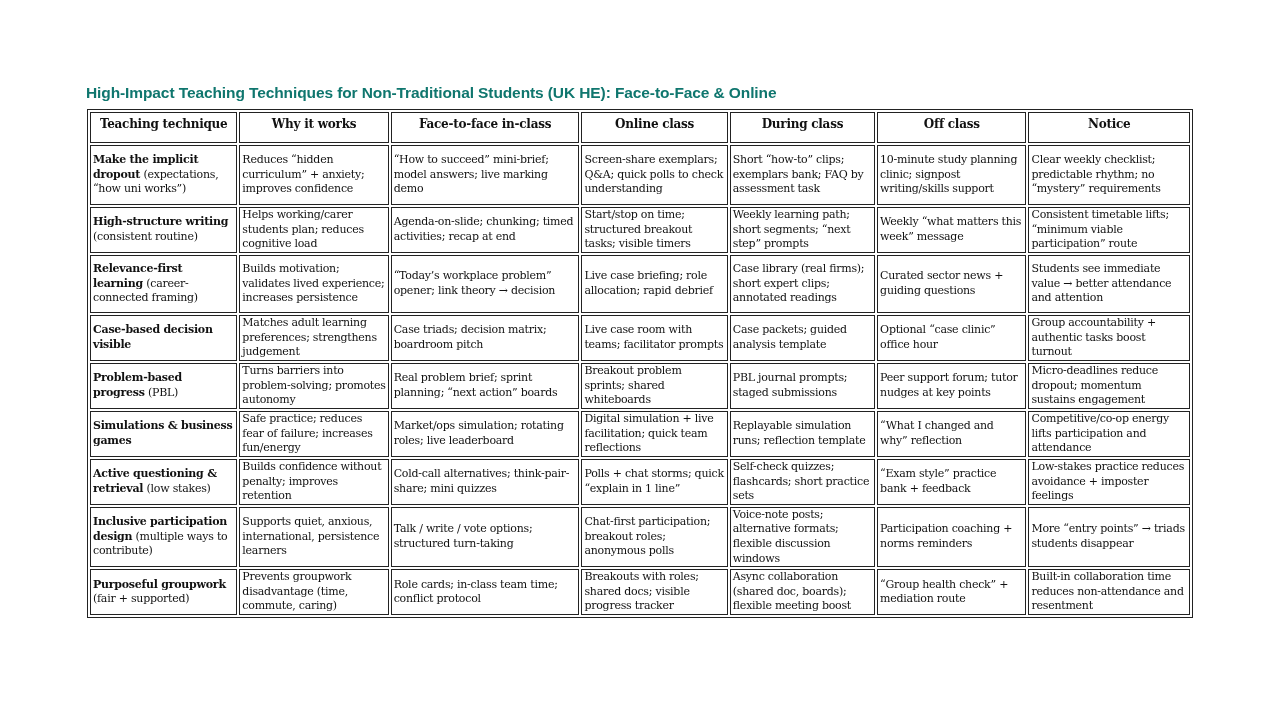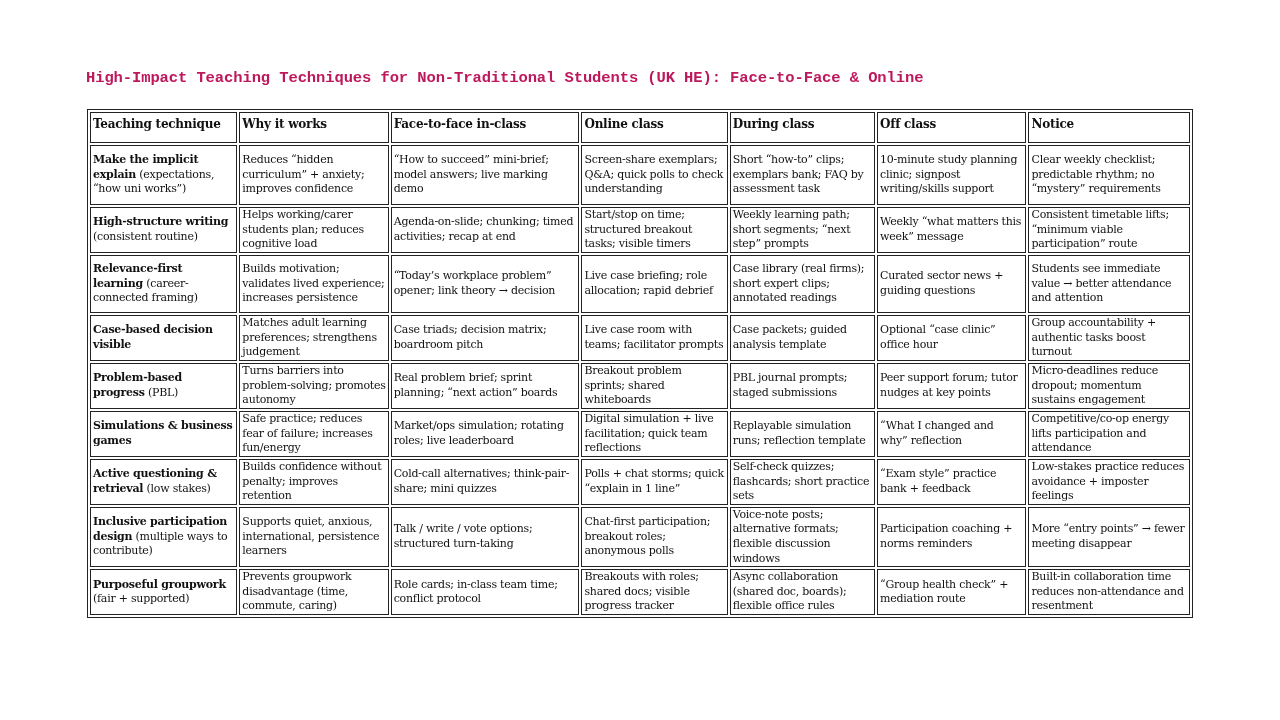--- a/index.html
+++ b/index.html
@@ -11,27 +11,27 @@
     width: 1280px;
     height: 720px;
     position: relative;
     overflow: hidden;
     font-family: "DejaVu Serif", "Liberation Serif", serif;
     color: #111;
   }
   .title {
     position: absolute;
     left: 86px;
-    top: 69px;
-    font-family: Liberation Mono, monospace;
+    top: 84px;
+    font-family: Liberation Sans, sans-serif;
     font-weight: bold;
     font-size: 15.5px;
     letter-spacing: -0.1px;
     white-space: nowrap;
-    color: #be185d;
+    color: #0f766e;
   }
   table.grid {
     position: absolute;
     left: 87px;
     top: 109px;
     width: 1106px;
     border-collapse: separate;
     border-spacing: 2px;
     border: 1px solid #222;
     table-layout: fixed;
@@ -41,21 +41,21 @@
     padding: 0 2px 0 2px;
     font-size: 11px;
     line-height: 14.6px;
     vertical-align: middle;
     text-align: left;
     overflow: hidden;
     font-family: "DejaVu Serif", "Liberation Serif", serif;
     letter-spacing: -0.25px;
   }
   table.grid th {
-    text-align: left;
+    text-align: center;
     font-weight: bold;
     font-size: 12px;
     vertical-align: top;
     padding-top: 4px;
     height: 25px;
   }
   .tech-name { font-weight: bold; }
   col.c0 { width: 146px; }
   col.c1 { width: 148px; }
   col.c2 { width: 187px; }
@@ -94,21 +94,21 @@
       <th>Why it works</th>
       <th>Face-to-face in-class</th>
       <th>Online class</th>
       <th>During class</th>
       <th>Off class</th>
       <th>Notice</th>
     </tr>
   </thead>
   <tbody>
     <tr class="r0">
-      <td><span class="tech-name">Make the implicit explain</span><span> (expectations, “how uni works”)</span></td>
+      <td><span class="tech-name">Make the implicit dropout</span><span> (expectations, “how uni works”)</span></td>
       <td>Reduces “hidden curriculum” + anxiety; improves confidence</td>
       <td>“How to succeed” mini-brief; model answers; live marking demo</td>
       <td>Screen-share exemplars; Q&amp;A; quick polls to check understanding</td>
       <td>Short “how-to” clips; exemplars bank; FAQ by assessment task</td>
       <td>10-minute study planning clinic; signpost writing/skills support</td>
       <td>Clear weekly checklist; predictable rhythm; no “mystery” requirements</td>
     </tr>
     <tr class="r1">
       <td><span class="tech-name">High-structure writing</span><span> (consistent routine)</span></td>
       <td>Helps working/carer students plan; reduces cognitive load</td>
@@ -163,25 +163,25 @@
       <td>“Exam style” practice bank + feedback</td>
       <td>Low-stakes practice reduces avoidance + imposter feelings</td>
     </tr>
     <tr class="r7">
       <td><span class="tech-name">Inclusive participation design</span><span> (multiple ways to contribute)</span></td>
       <td>Supports quiet, anxious, international, persistence learners</td>
       <td>Talk / write / vote options; structured turn-taking</td>
       <td>Chat-first participation; breakout roles; anonymous polls</td>
       <td>Voice-note posts; alternative formats; flexible discussion windows</td>
       <td>Participation coaching + norms reminders</td>
-      <td>More “entry points” → fewer meeting disappear</td>
+      <td>More “entry points” → triads students disappear</td>
     </tr>
     <tr class="r8">
       <td><span class="tech-name">Purposeful groupwork</span><span> (fair + supported)</span></td>
       <td>Prevents groupwork disadvantage (time, commute, caring)</td>
       <td>Role cards; in-class team time; conflict protocol</td>
       <td>Breakouts with roles; shared docs; visible progress tracker</td>
-      <td>Async collaboration (shared doc, boards); flexible office rules</td>
+      <td>Async collaboration (shared doc, boards); flexible meeting boost</td>
       <td>“Group health check” + mediation route</td>
       <td>Built-in collaboration time reduces non-attendance and resentment</td>
     </tr>
   </tbody>
 </table>
 
 </body></html>

